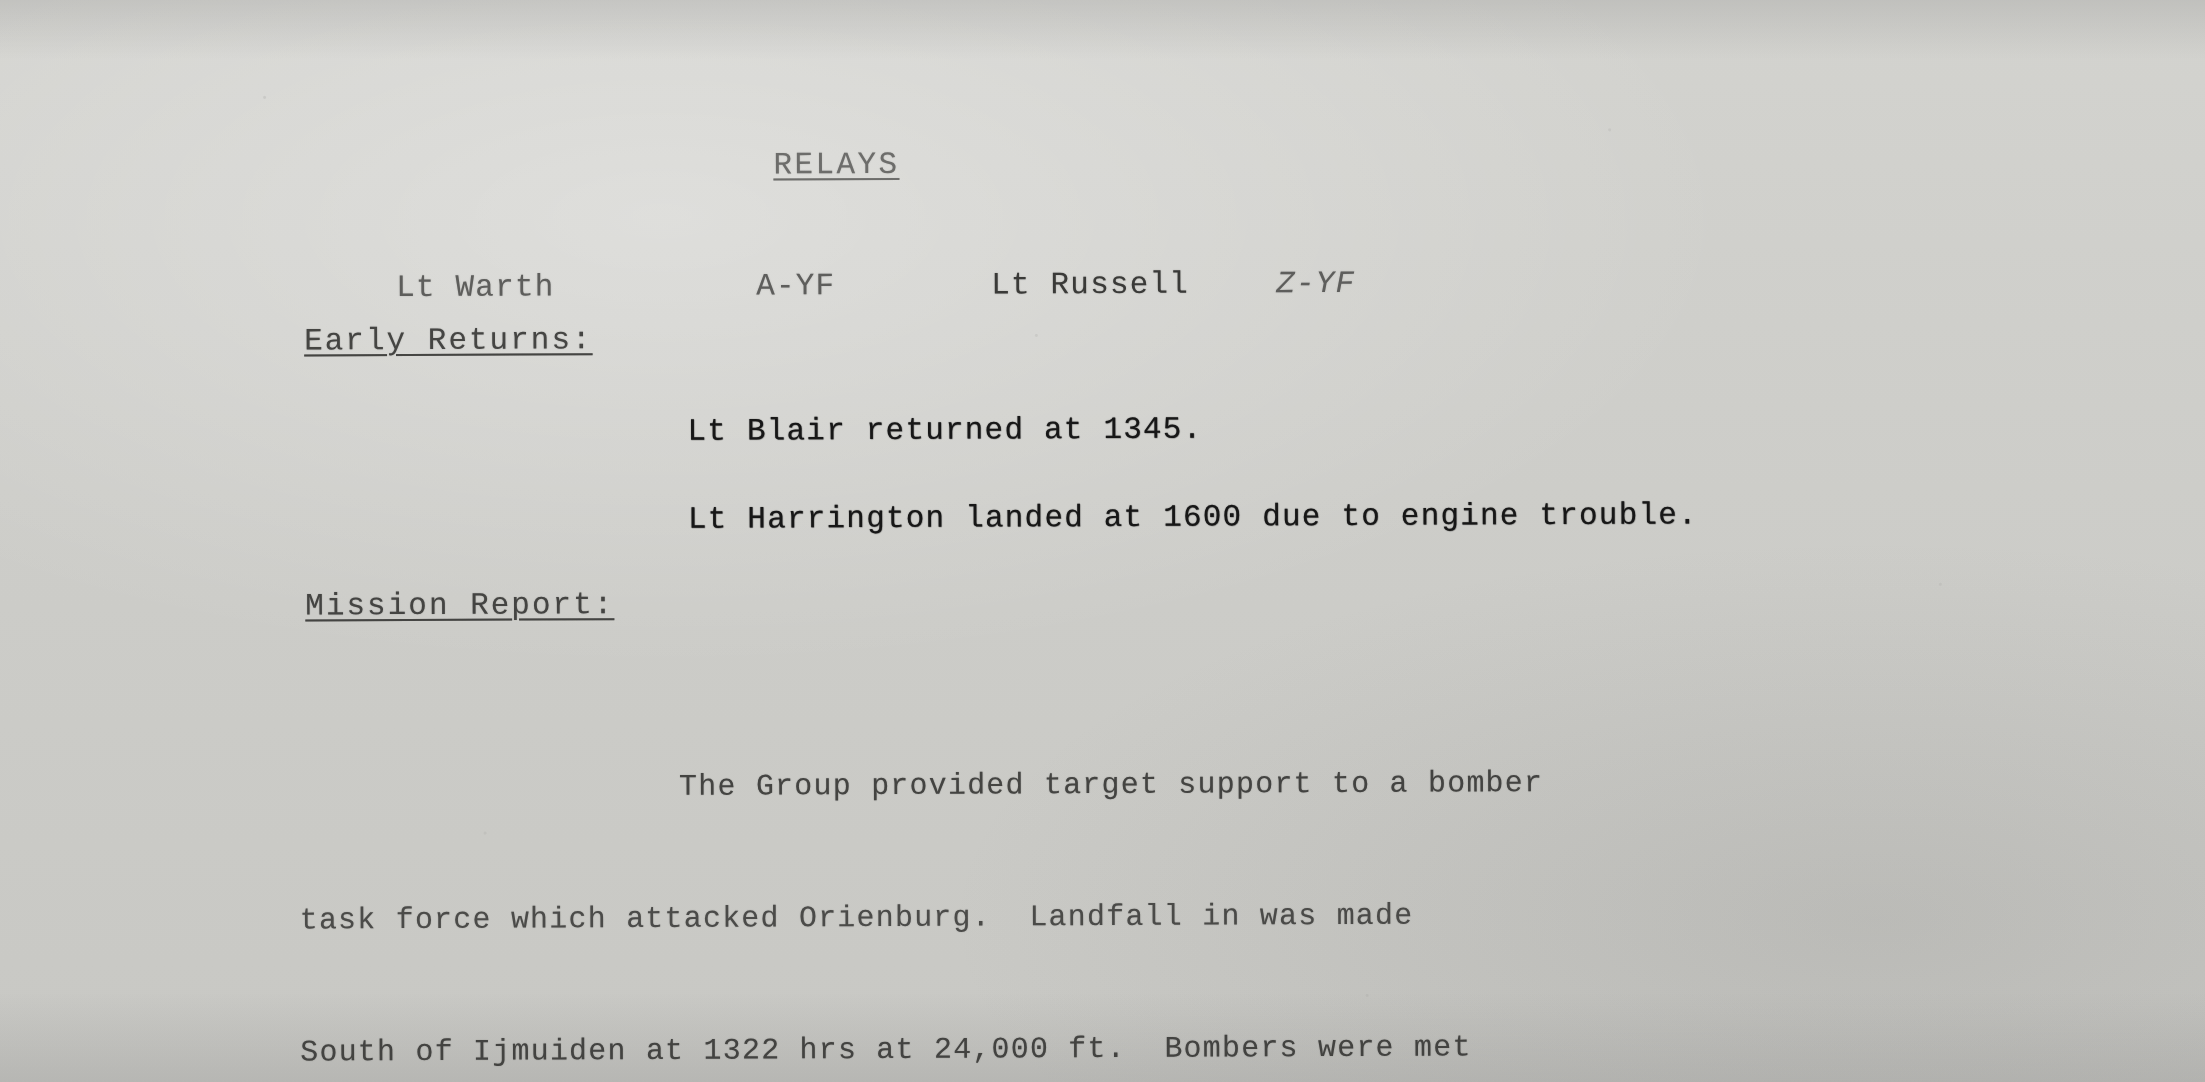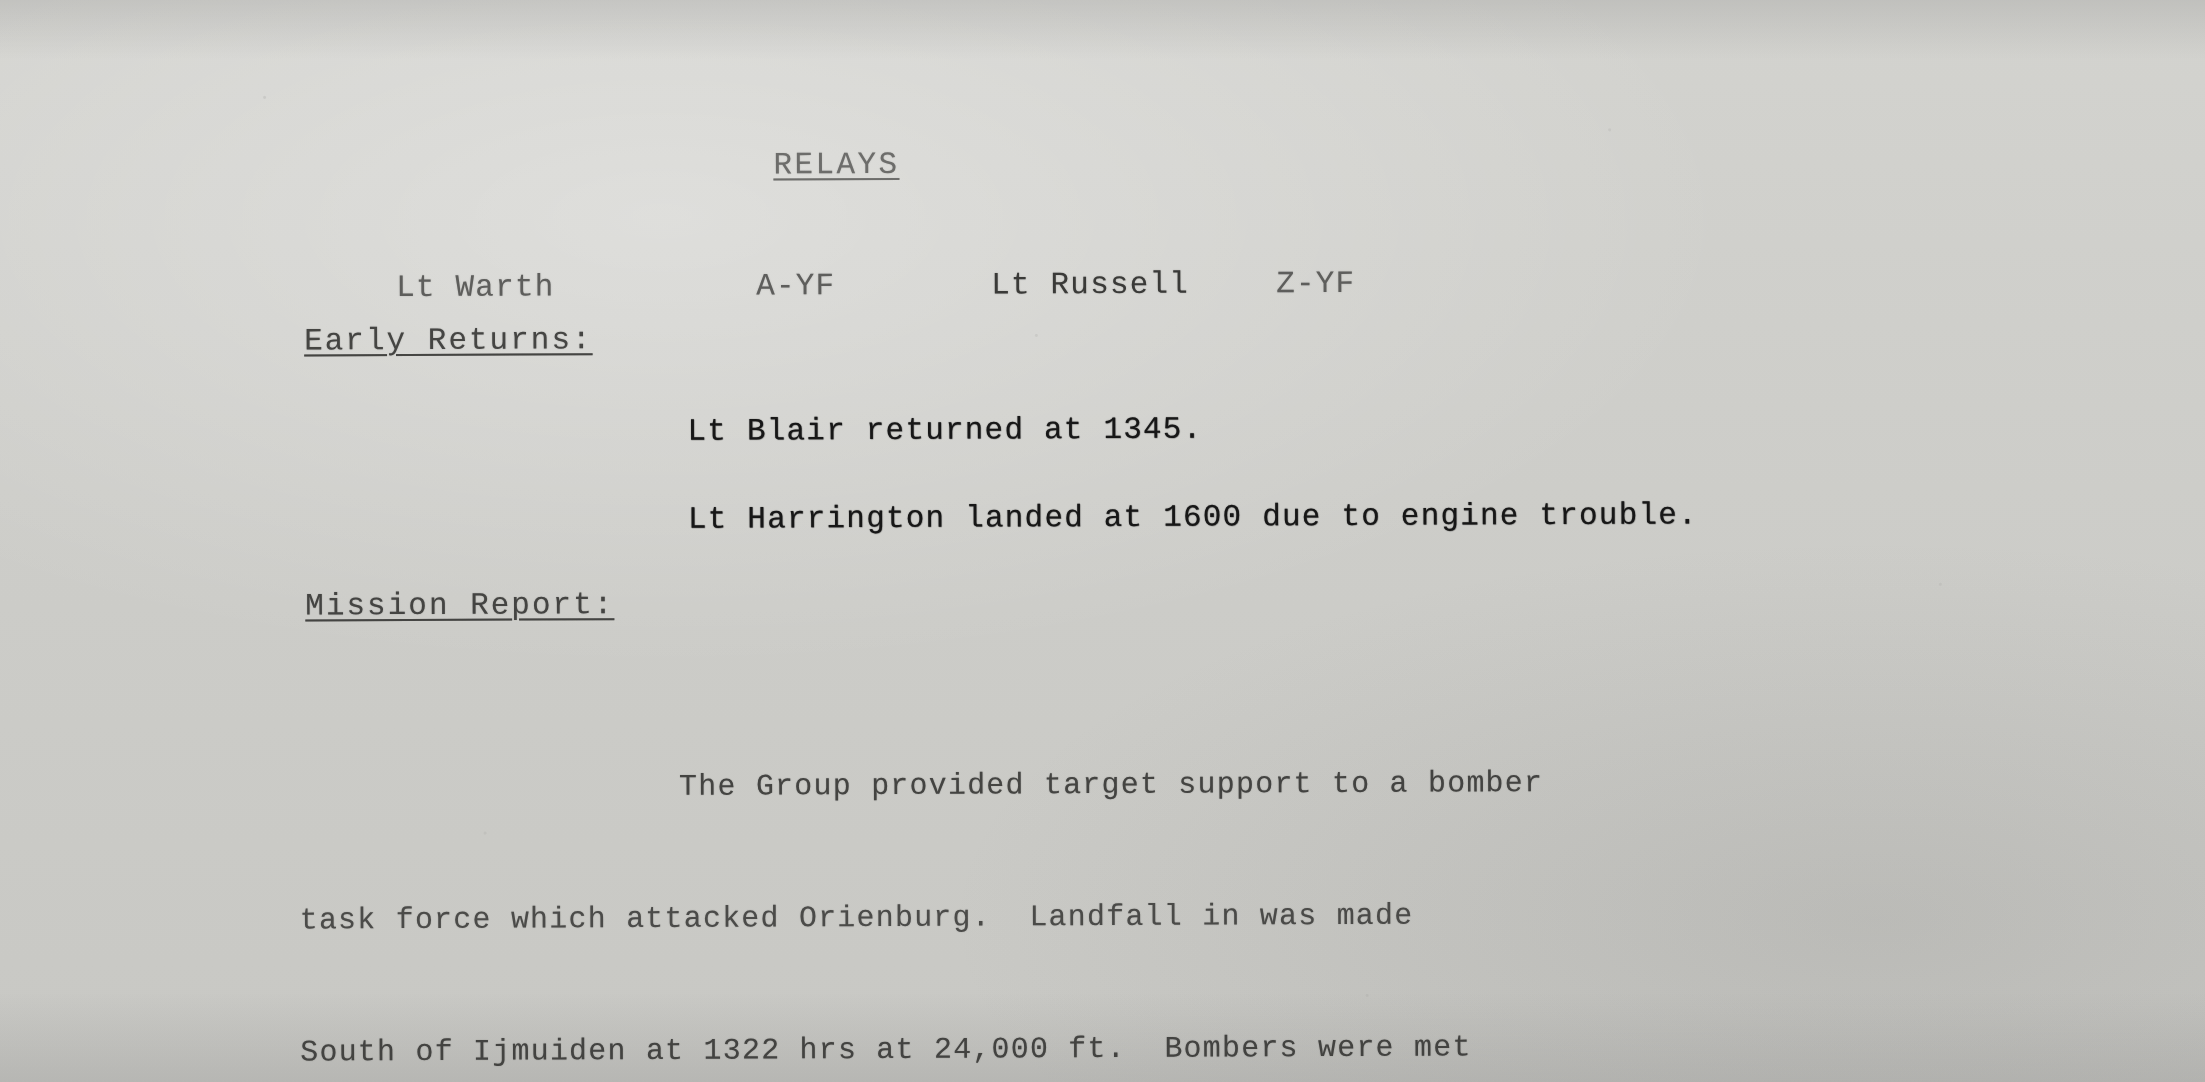--- a/index.html
+++ b/index.html
@@ -79,21 +79,21 @@
   
   .line { position: absolute; font-size: 30px; }
 
   #heading-relays { left: 775px; top: 146px; font-size: 31px; letter-spacing: 2.4px; }
 
   #crew-row { left: 318px; top: 232px; font-size: 31px; }
   .crew-cell { display: inline-block; }
   #crew-name-1 { width: 360px; }
   #crew-code-1 { width: 235px; }
   #crew-name-2 { width: 285px; }
-  #crew-code-2 { width: 160px; }
+  #crew-code-2 { width: 160px; font-style: italic; }
 
   #heading-early-returns { left: 305px; top: 320px; font-size: 31px; letter-spacing: 2px; }
 
   #early-line-1 { left: 688px; top: 412px; font-size: 31px; }
   #early-line-2 { left: 688px; top: 500px; font-size: 31px; }
 
   #heading-mission-report { left: 305px; top: 585px; font-size: 31px; letter-spacing: 2px; }
 
   #mission-body { left: 298px; top: 675px; font-size: 30px; line-height: 44px; }
   #mission-body .body-line { display: block; }

